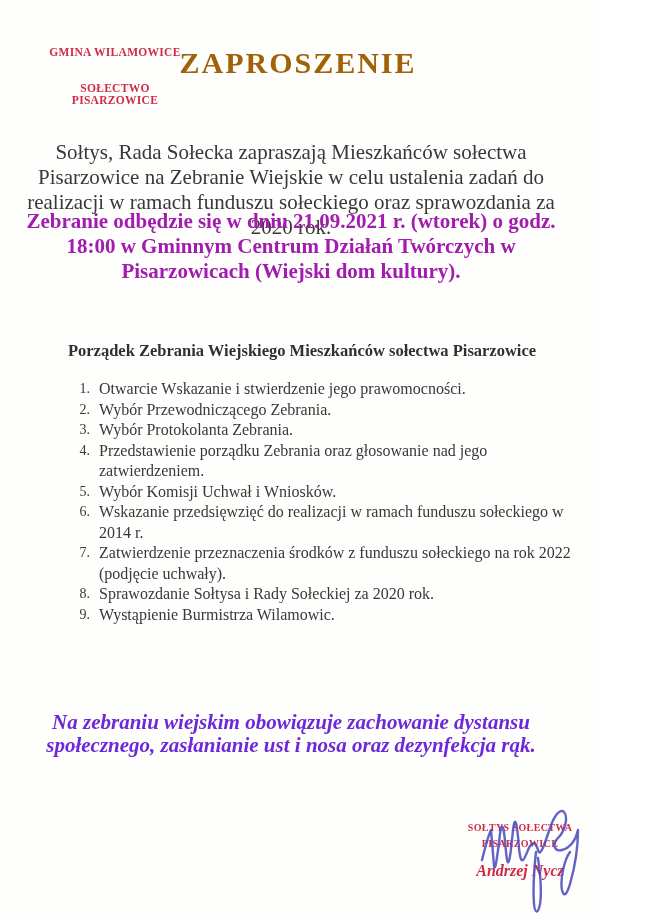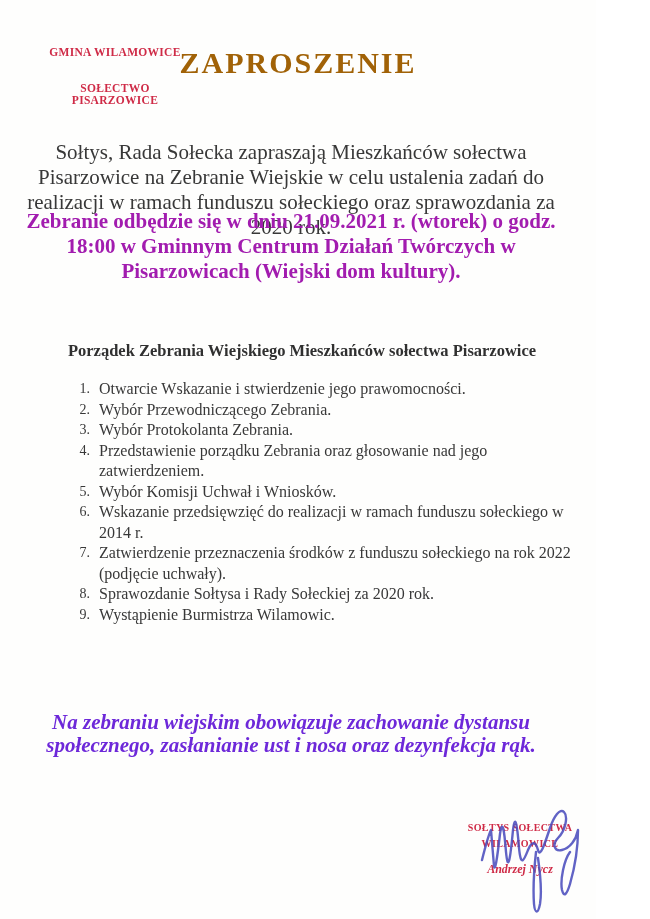--- a/index.html
+++ b/index.html
@@ -53,21 +53,21 @@
     font-size:14px;
   }
   .agenda-item .itext{flex:1;}
   .covid{top:694px;max-width:598px;font-weight:bold;color:#6d28d9;line-height:23px;font-style:italic;}
   .sig-block{
     position:absolute;top:820px;left:440px;width:160px;
     text-align:center;
     color:var(--stamp-red);font-weight:bold;
   }
   .sig-line{font-size:10px;letter-spacing:.4px;line-height:16px;}
-  .sig-name{margin-top:10px;font-size:12px;font-style:italic;}
+  .sig-name{margin-top:10px;font-size:16px;font-style:italic;}
   .sig-scribble{
     position:absolute;top:800px;left:470px;width:120px;height:118px;
     pointer-events:none;
   }
   .sig-scribble path{
     stroke:var(--ink-blue);stroke-width:2.4;fill:none;
     stroke-linecap:round;stroke-linejoin:round;opacity:.88;
   }
 </style>
 </head>
@@ -138,21 +138,21 @@
 
 
 
 
     </ol>
 
   <p class="para covid">Na zebraniu wiejskim obowiązuje zachowanie dystansu społecznego, zasłanianie ust i nosa oraz dezynfekcja rąk.</p>
 
   <div class="sig-block">
     <div class="sig-line">SOŁTYS SOŁECTWA</div>
-    <div class="sig-line">WILAMOWICE</div>
+    <div class="sig-line">PISARZOWICE</div>
     <div class="sig-name">Andrzej Nycz</div>
   </div>
 
   <svg class="sig-scribble" viewBox="0 0 120 118" aria-hidden="true">
     <path d="M 12 60
              C 15 48 18 36 21 30
              L 24 66
              C 25 72 27 60 30 34
              C 32 20 34 26 36 52
              C 38 72 40 62 43 30

